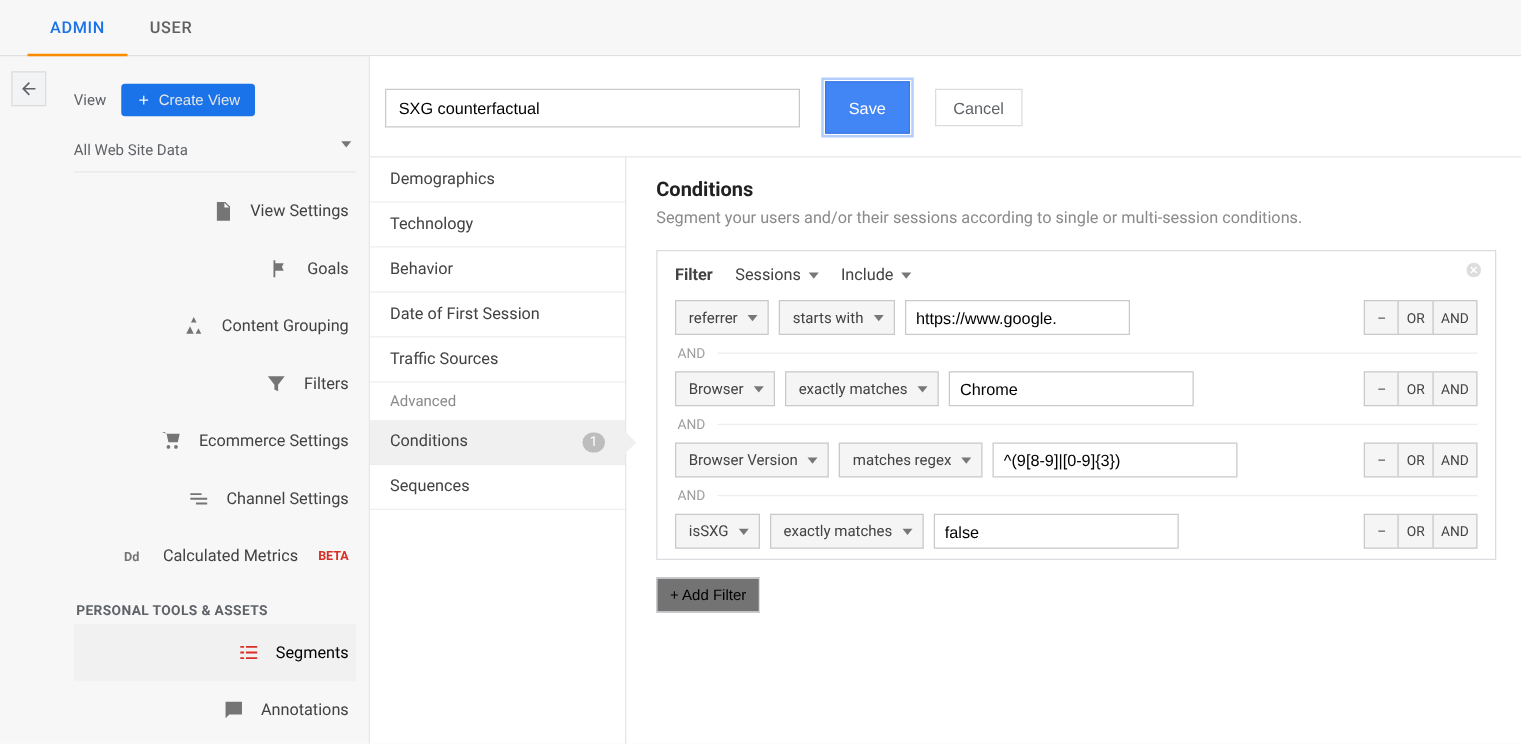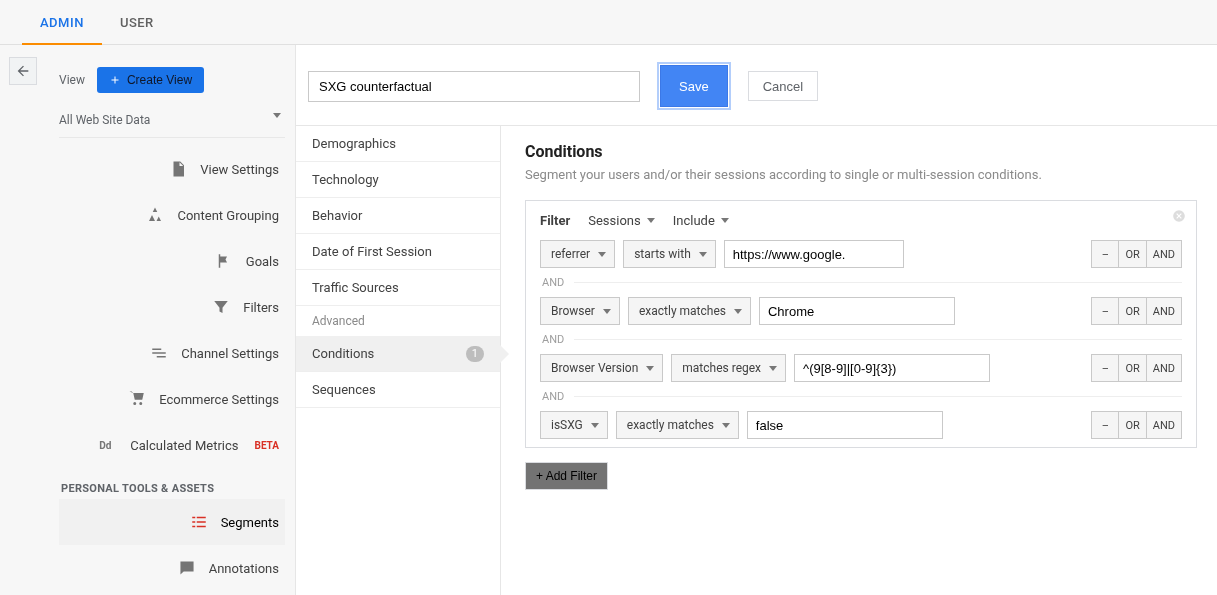--- a/index.html
+++ b/index.html
@@ -10,21 +10,21 @@
 .tab { padding: 0 18px; height: 45px; line-height: 45px; font-size: 13px; font-weight: 500; letter-spacing: 0.5px; cursor: pointer; color: #616161; }
 .tab.active { color: #1a73e8; border-bottom: 2px solid #fb8c00; }
 
 
 .main { display: flex; height: 550px; }
 .back-col { width: 45px; padding-top: 12px; display: flex; justify-content: center; }
 .back-btn { width: 28px; height: 28px; border: 1px solid #dadce0; background: #f1f3f4; display: flex; align-items: center; justify-content: center; cursor: pointer; }
 .left { width: 250px; padding: 22px 10px 0 14px; }
 .view-row { display: flex; align-items: center; gap: 12px; margin-bottom: 14px; }
 .view-lbl { font-size: 12px; color: #5f6368; }
-.create-btn { background: #1a73e8; color: #0f172a; border: none; border-radius: 3px; height: 26px; padding: 0 12px; font-size: 12px; display: flex; align-items: center; gap: 6px; cursor: pointer; }
+.create-btn { background: #1a73e8; color: #e5e5e5; border: none; border-radius: 3px; height: 26px; padding: 0 12px; font-size: 12px; display: flex; align-items: center; gap: 6px; cursor: pointer; }
 .view-select { font-size: 12px; color: #5f6368; margin-bottom: 8px; display: flex; justify-content: space-between; padding: 6px 4px 10px 0; border-bottom: 1px solid #e8e8e8; cursor: pointer; }
 .nav { }
 .nav-item { display: flex; align-items: center; gap: 12px; height: 46px; padding: 0 6px; font-size: 13px; color: #424242; cursor: pointer; justify-content: flex-end; }
 .nav-item .icon { width: 20px; height: 20px; display: flex; align-items: center; justify-content: center; color: #757575; }
 .nav-item.active { background: #f1f1f1; color: #000000; }
 .nav-item.active .icon { color: #d93025; }
 .nav-sect { font-size: 11px; font-weight: 700; color: #5f6368; margin: 14px 0 4px 2px; letter-spacing: 0.3px; }
 .beta { color: #d93025; font-size: 10px; font-weight: 700; margin-left: 4px; }
 
 .center { flex: 1; background: #fff; border-left: 1px solid #e6e6e6; padding: 20px 0 0 0; position: relative; }
@@ -101,56 +101,56 @@
         <span class="icon">
             <svg width="18" height="18" viewBox="0 0 24 24">
               <path fill="#757575" d="M6 2h9l5 5v15H6z M14 3v5h5"></path>
             </svg>
           </span>
         <span>View Settings</span>
       </div>
       <div class="nav-item">
         <span class="icon">
             <svg width="18" height="18" viewBox="0 0 24 24">
+              <path fill="#757575" d="M5 3v18h2v-7h9l-2-4 2-4H7V3z"></path>
+            </svg>
+          </span>
+        <span>Goals</span>
+      </div>
+      <div class="nav-item">
+        <span class="icon">
+            <svg width="18" height="18" viewBox="0 0 24 24">
               <path fill="#757575" d="M12 2l3 6h-6zM4 20l4-8 4 8zM14 20l3-6 3 6z"></path>
             </svg>
           </span>
         <span>Content Grouping</span>
       </div>
       <div class="nav-item">
         <span class="icon">
             <svg width="18" height="18" viewBox="0 0 24 24">
-              <path fill="#757575" d="M5 3v18h2v-7h9l-2-4 2-4H7V3z"></path>
-            </svg>
-          </span>
-        <span>Goals</span>
-      </div>
-      <div class="nav-item">
-        <span class="icon">
-            <svg width="18" height="18" viewBox="0 0 24 24">
               <path fill="#757575" d="M3 4h18l-7 9v7l-4-2v-5z"></path>
             </svg>
           </span>
         <span>Filters</span>
       </div>
       <div class="nav-item">
         <span class="icon">
             <svg width="18" height="18" viewBox="0 0 24 24">
+              <path fill="#757575" d="M7 4h14l-2 9H9zM7 4L5 2H2m7 18a2 2 0 100-4 2 2 0 000 4zm8 0a2 2 0 100-4 2 2 0 000 4z"></path>
+            </svg>
+          </span>
+        <span>Ecommerce Settings</span>
+      </div>
+      <div class="nav-item">
+        <span class="icon">
+            <svg width="18" height="18" viewBox="0 0 24 24">
               <path fill="#757575" d="M3 6h12v2H3zM3 11h18v2H3zM9 16h12v2H9z"></path>
             </svg>
           </span>
         <span>Channel Settings</span>
-      </div>
-      <div class="nav-item">
-        <span class="icon">
-            <svg width="18" height="18" viewBox="0 0 24 24">
-              <path fill="#757575" d="M7 4h14l-2 9H9zM7 4L5 2H2m7 18a2 2 0 100-4 2 2 0 000 4zm8 0a2 2 0 100-4 2 2 0 000 4z"></path>
-            </svg>
-          </span>
-        <span>Ecommerce Settings</span>
       </div>
       <div class="nav-item">
         <span class="icon">
             <svg width="19" height="14" viewBox="0 0 24 18">
               <text x="0" y="14" font-size="13" font-weight="700" fill="#757575">Dd</text>
             </svg>
           </span>
         <span>Calculated Metrics</span>
         <span class="beta">BETA</span>
       </div>

